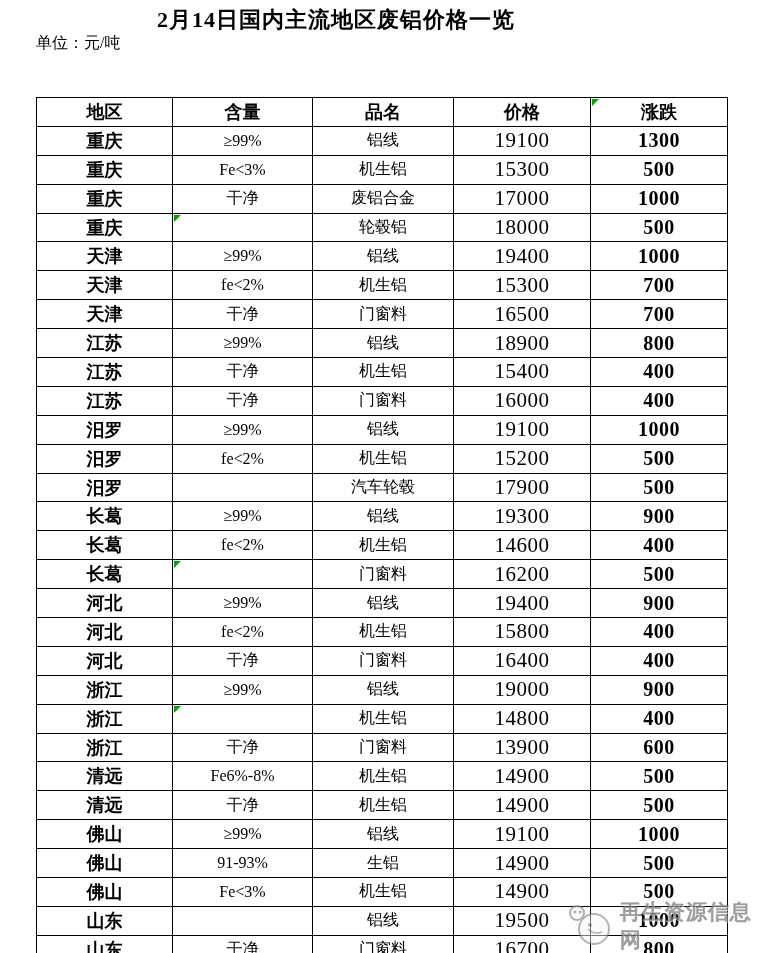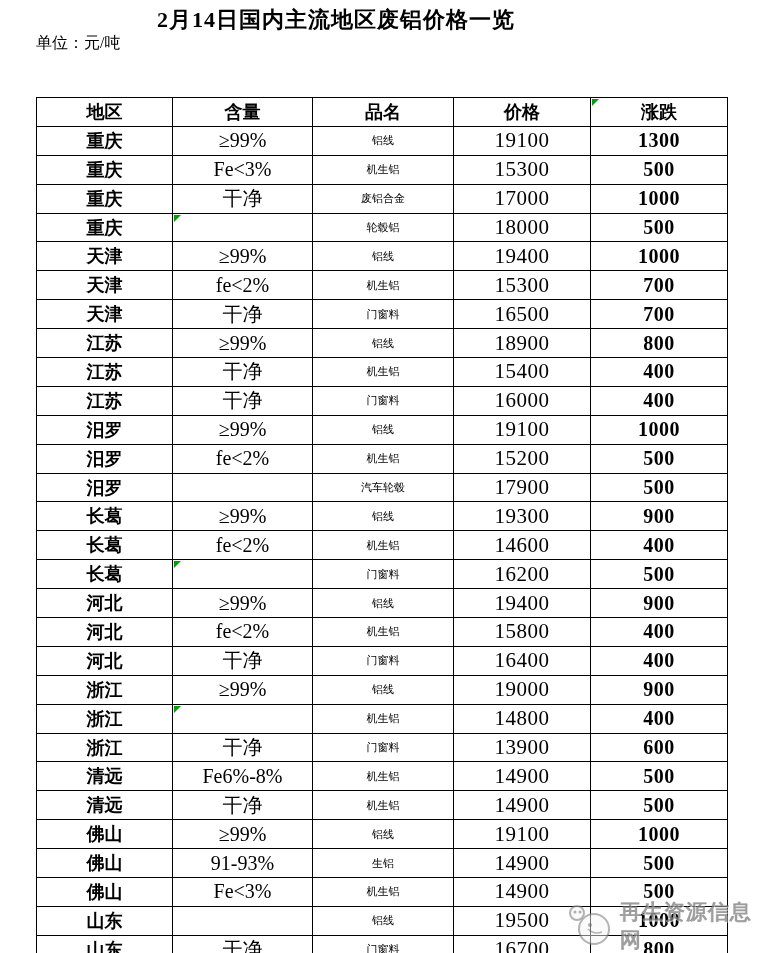--- a/index.html
+++ b/index.html
@@ -24,22 +24,22 @@
     margin-top:40px;
   }
   .price-table th, .price-table td {
     border:1px solid var(--border);
     text-align:center; vertical-align:middle;
     height:27.9px; padding:0; position:relative;
     overflow:visible; white-space:nowrap;
   }
   .price-table th { font-size:18px; font-weight:bold; }
   td.region  { font-size:18px; font-weight:bold; }
-  td.content { font-size:20px;text-align:center; }
-  td.product { font-size:11px; }
+  td.content { font-size:16px;text-align:center; }
+  td.product { font-size:16px; }
   td.price   { font-size:21px; letter-spacing:0.5px; }
   td.change  { font-size:20px; font-weight:bold; letter-spacing:0.5px; }
   .tri {
     position:absolute; top:1px; left:1px; width:0; height:0;
     border-top:7px solid var(--marker-green);
     border-right:7px solid transparent;
   }
   .watermark {
     position:absolute; left:564px; top:901px; height:50px;
     display:flex; align-items:center; pointer-events:none;

